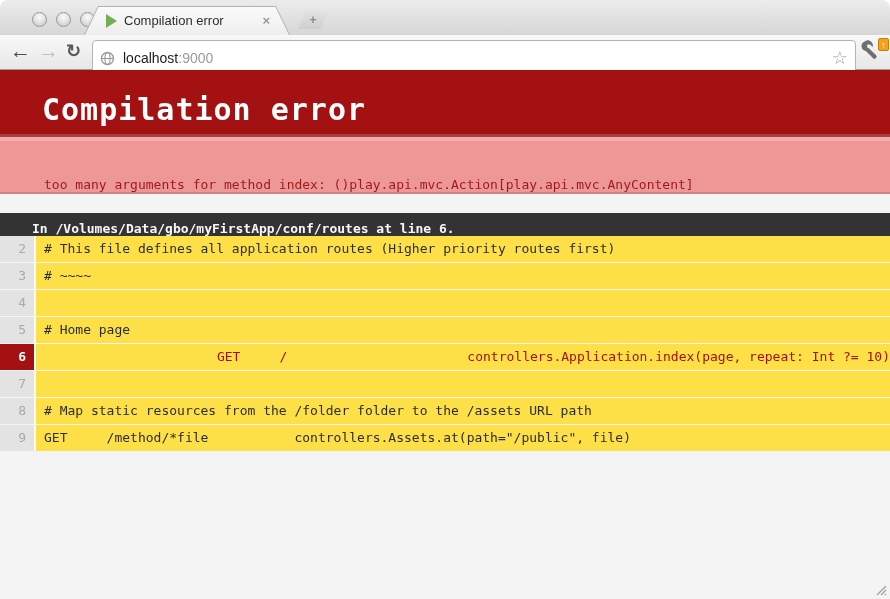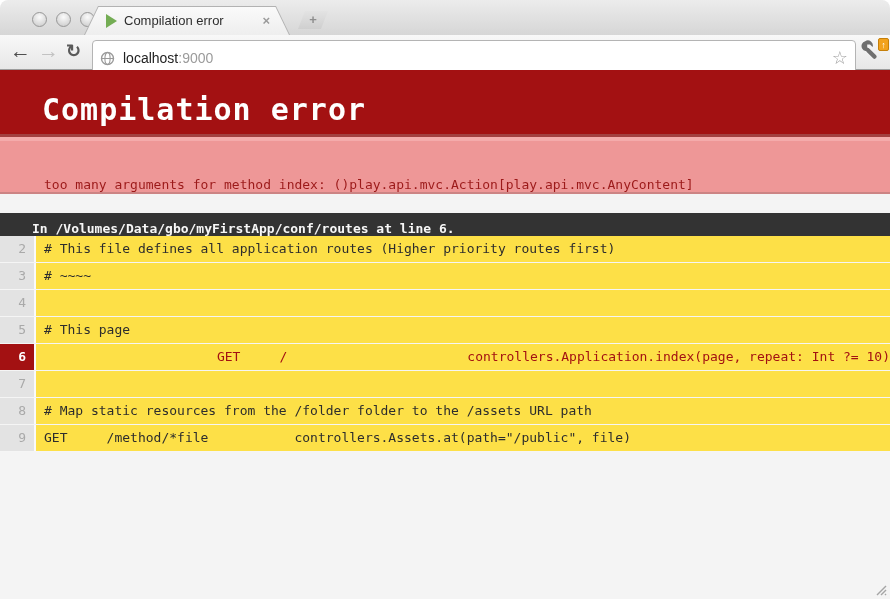--- a/index.html
+++ b/index.html
@@ -182,21 +182,21 @@
       <div class="code-row">
     <div class="gutter">3</div>
     <div class="line-text"># ~~~~</div>
   </div>
       <div class="code-row">
     <div class="gutter">4</div>
     <div class="line-text"></div>
   </div>
       <div class="code-row">
     <div class="gutter">5</div>
-    <div class="line-text"># This page</div>
+    <div class="line-text"># Home page</div>
   </div>
       <div class="code-row error">
     <div class="gutter">6</div>
     <div class="line-text">GET     /                       controllers.Application.index(page, repeat: Int ?= 10)</div>
   </div>
       <div class="code-row">
     <div class="gutter">7</div>
     <div class="line-text"></div>
   </div>
       <div class="code-row">

